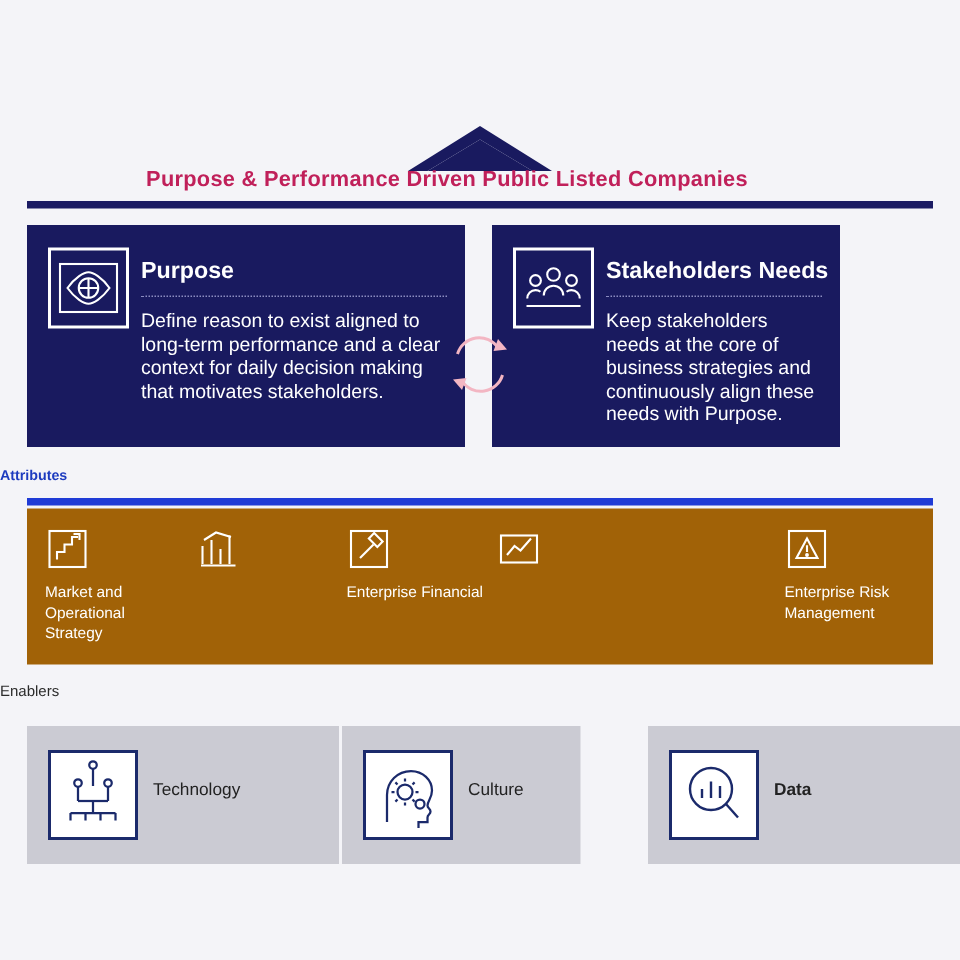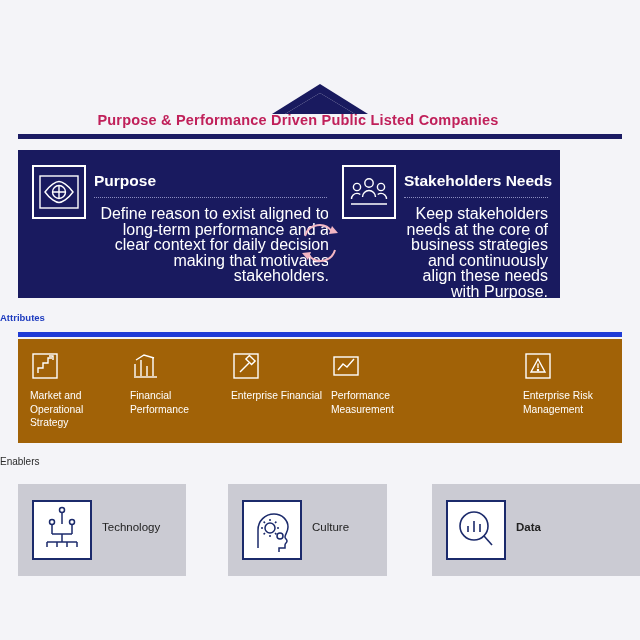--- a/index.html
+++ b/index.html
@@ -55,21 +55,21 @@
   }
 
   
   .card-dark {
     position: absolute;
     top: 150px;
     height: 148px;
     background: #191a5f;
     color: #ffffff;
   }
-  .card-dark.left { left: 18px; width: 292px; padding-left: 31px; }
+  .card-dark.left { left: 18px; width: 292px; }
   .card-dark.right { left: 328px; width: 232px; }
 
   .card-icon {
     position: absolute;
     left: 14px;
     top: 15px;
     width: 54px;
     height: 54px;
     border: 2px solid #ffffff;
     box-sizing: border-box;
@@ -89,24 +89,23 @@
     left: 76px;
     top: 47px;
     right: 12px;
     border-bottom: 1px dotted #8b8cc0;
   }
   .card-body {
     position: absolute;
     left: 76px;
     top: 56px;
     right: 12px;
-    font-size: 16px;
+    font-size: 13px;
     line-height: 15.5px;
     color: #ffffff;
-    text-align: right;
   }
 
   
   .cycle {
     position: absolute;
     left: 296px;
     top: 216px;
     width: 48px;
     height: 54px;
   }
@@ -279,21 +278,20 @@
     <div class="attr-col" style="left:112px;width:92px;">
       <div class="attr-icon">
         <svg width="30" height="30" viewBox="0 0 30 30">
           <g fill="none" stroke="#ffffff" stroke-width="1.4">
             <path d="M5 25V13M11 25V9M17 25V15M23 25V6"></path>
             <path d="M4 26h23"></path>
             <path d="M6 9l8-5 10 3"></path>
           </g>
         </svg>
       </div>
-      <div class="attr-label">Financial Performance</div>
     </div>
 
     <div class="attr-col" style="left:213px;width:92px;">
       <div class="attr-icon">
         <svg width="30" height="30" viewBox="0 0 30 30">
           <g fill="none" stroke="#ffffff" stroke-width="1.4">
             <rect x="3" y="3" width="24" height="24"></rect>
             <path d="M9 21l9-9"></path>
             <rect x="15.5" y="6.5" width="8" height="5" transform="rotate(45 19.5 9)"></rect>
           </g>
@@ -304,21 +302,20 @@
 
     <div class="attr-col" style="left:313px;width:92px;">
       <div class="attr-icon">
         <svg width="30" height="30" viewBox="0 0 30 30">
           <g fill="none" stroke="#ffffff" stroke-width="1.4">
             <rect x="3" y="6" width="24" height="18"></rect>
             <path d="M7 19l5-6 4 3 7-8"></path>
           </g>
         </svg>
       </div>
-      <div class="attr-label">Performance Measurement</div>
     </div>
 
 
     <div class="attr-col" style="left:505px;width:95px;">
       <div class="attr-icon">
         <svg width="30" height="30" viewBox="0 0 30 30">
           <g fill="none" stroke="#ffffff" stroke-width="1.4">
             <rect x="3" y="3" width="24" height="24"></rect>
             <path d="M15 8l7 13H8z"></path>
             <path d="M15 12.5v4.5"></path>
@@ -326,21 +323,21 @@
           </g>
         </svg>
       </div>
       <div class="attr-label">Enterprise Risk Management</div>
     </div>
 
   </div>
 
   <div class="band-label enablers">Enablers</div>
 
-  <div class="enabler" style="left:18px;width:168px;">
+  <div class="enabler" style="left:18px;width:208px;">
     <div class="en-icon">
       <svg width="56" height="56" viewBox="0 0 56 56">
         <g fill="none" stroke="#1b2a6b" stroke-width="1.5">
           <path d="M28 10v12"></path>
           <circle cx="28" cy="8" r="2.5"></circle>
           <path d="M18 22v10M38 22v10"></path>
           <circle cx="18" cy="20" r="2.5"></circle>
           <circle cx="38" cy="20" r="2.5"></circle>
           <path d="M18 32h20"></path>
           <path d="M28 32v8"></path>

